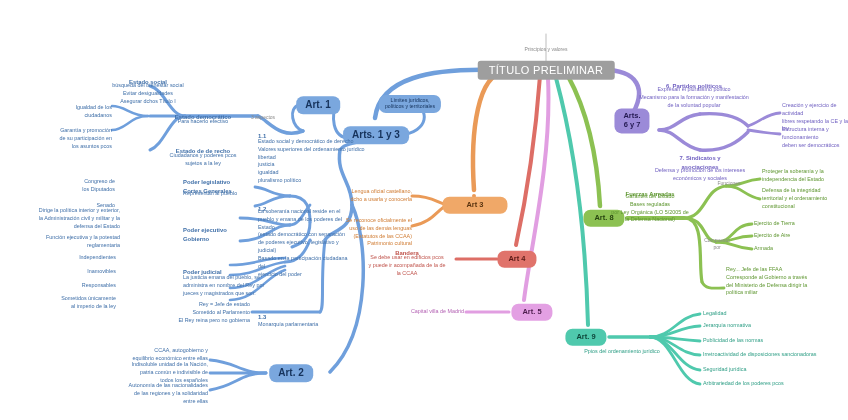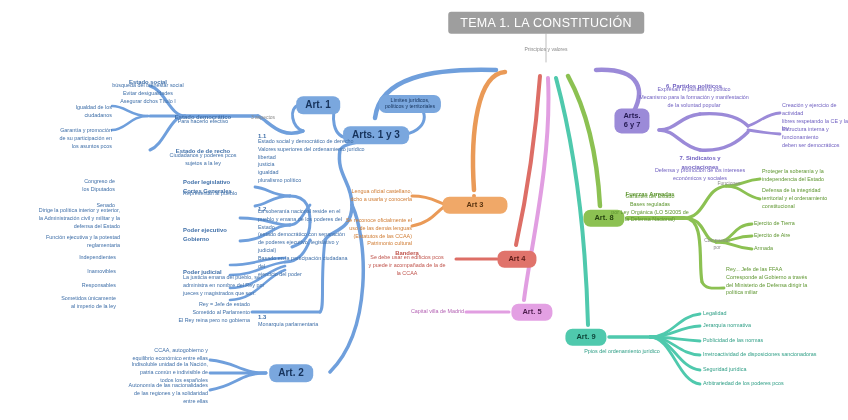--- a/index.html
+++ b/index.html
@@ -146,22 +146,22 @@
       <path d="M659,130 C676,130 680,116 700,114" stroke="#9b8ad8" stroke-width="3.4"></path>
       <path d="M659,130 C676,130 680,146 700,150" stroke="#9b8ad8" stroke-width="3.4"></path>
       <path d="M700,114 C726,112 740,118 748,126" stroke="#9b8ad8" stroke-width="3.4"></path>
       <path d="M700,150 C726,152 740,140 748,132" stroke="#9b8ad8" stroke-width="3.4"></path>
       <path d="M748,126 C760,122 766,114 780,113" stroke="#9b8ad8" stroke-width="2.8"></path>
       <path d="M748,130 C760,132 766,133 780,134" stroke="#9b8ad8" stroke-width="2.8"></path>
     </g>
   </svg>
 
 
-  <div class="node root" style="left:546px;top:23px;">TEMA 1. LA CONSTITUCIÓN</div>
   <div class="lbl" style="left:546px;top:49px;">Principios y valores</div>
+  <div class="node sub-root" style="left:546px;top:70px;">TÍTULO PRELIMINAR</div>
 
   <div class="node blue" style="left:318px;top:105px;">Art. 1</div>
   <div class="node blue" style="left:376px;top:135px;">Arts. 1 y 3</div>
   <div class="node orange" style="left:475px;top:205px;">Art 3</div>
   <div class="node red" style="left:517px;top:259px;">Art 4</div>
   <div class="node pink" style="left:532px;top:312px;text-align:right;">Art. 5</div>
   <div class="node blue" style="left:291px;top:373px;">Art. 2</div>
   <div class="node purple" style="left:632px;top:121px;text-align:right;">Arts.
 6 y 7</div>
   <div class="node green" style="left:604px;top:218px;">Art. 8</div>

